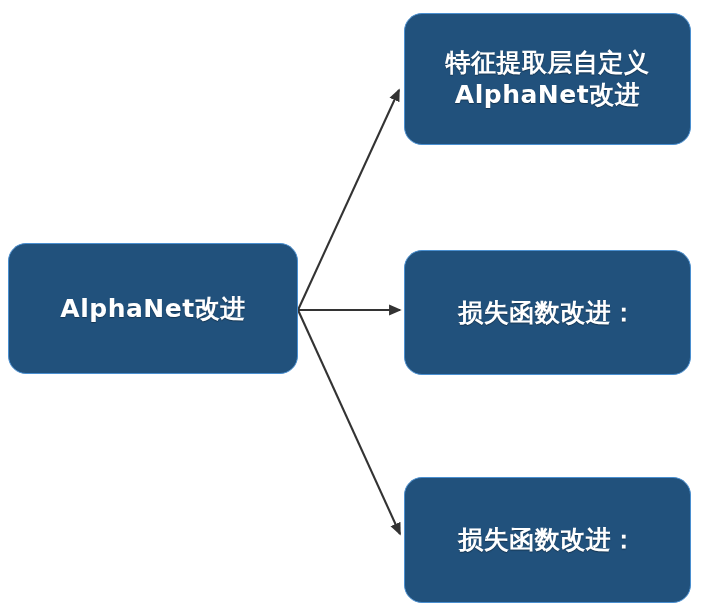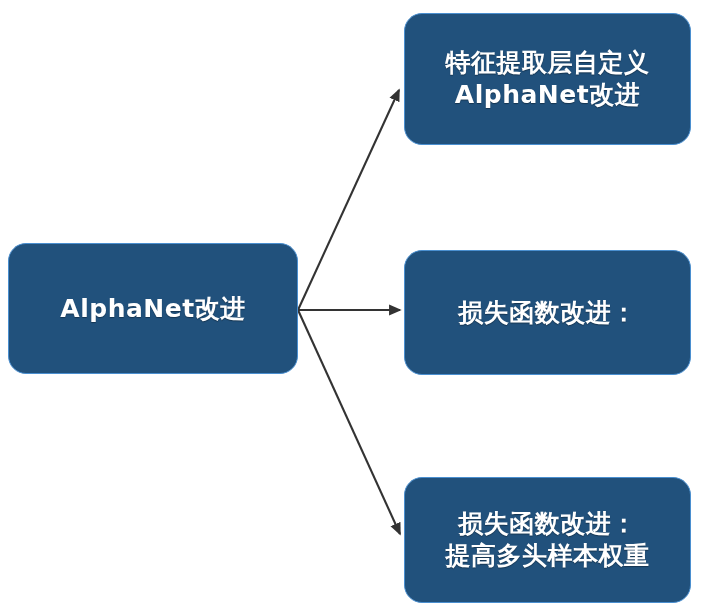--- a/index.html
+++ b/index.html
@@ -118,17 +118,16 @@
 
   <div class="node" id="node-neutral">
     <span class="label">
       <span>损失函数改进：</span>
     </span>
   </div>
 
   <div class="node" id="node-weight">
     <span class="label">
       <span>损失函数改进：</span>
-      <span class="line2">提高多头样本权重</span>
     </span>
   </div>
 
 </div>
 
 </body></html>

